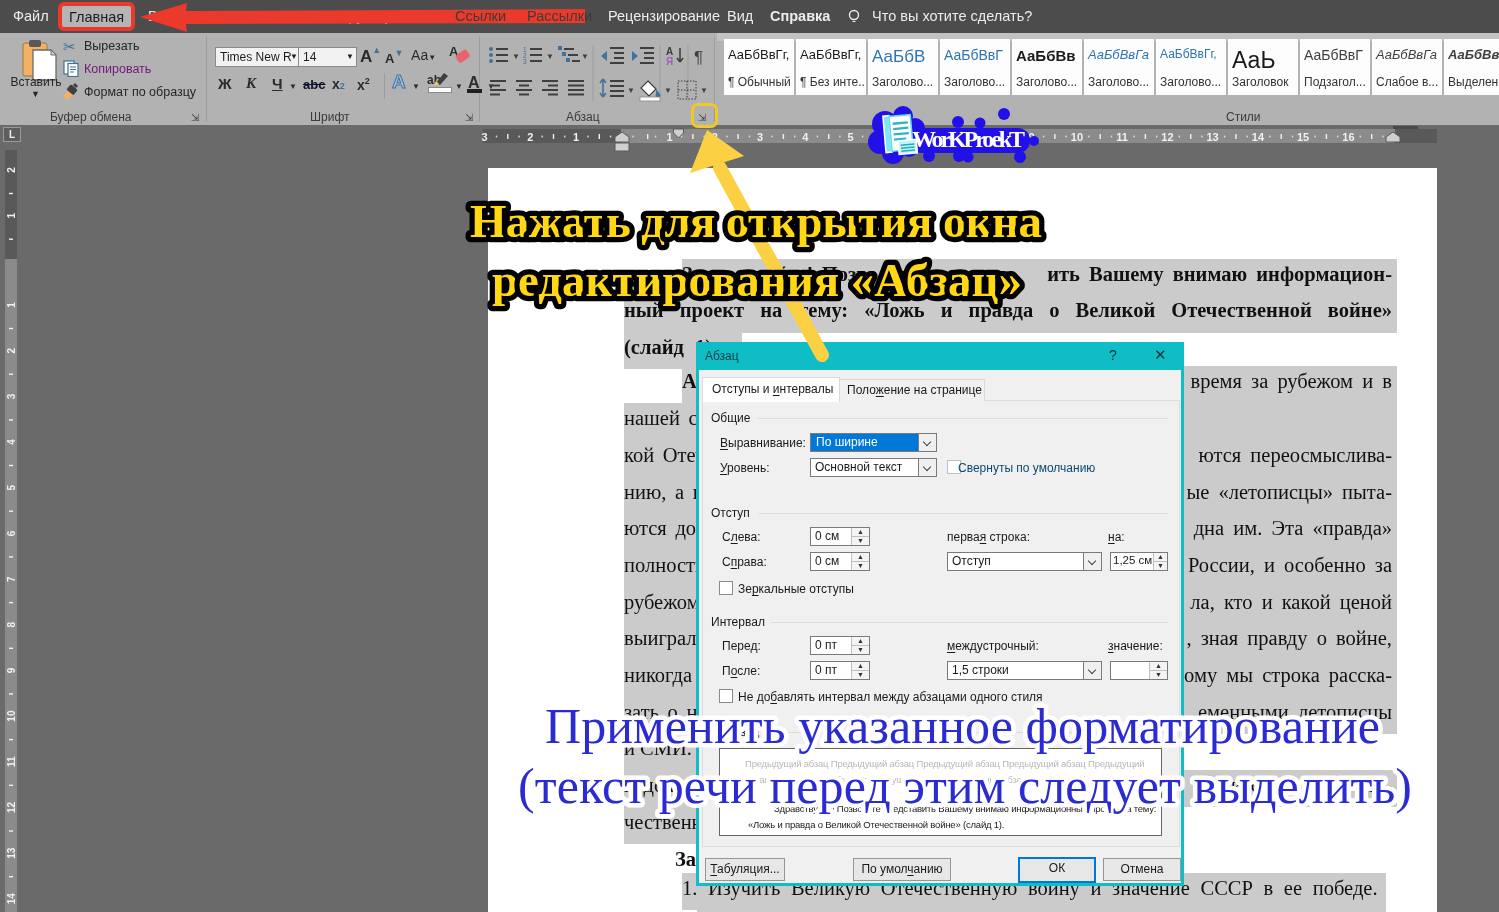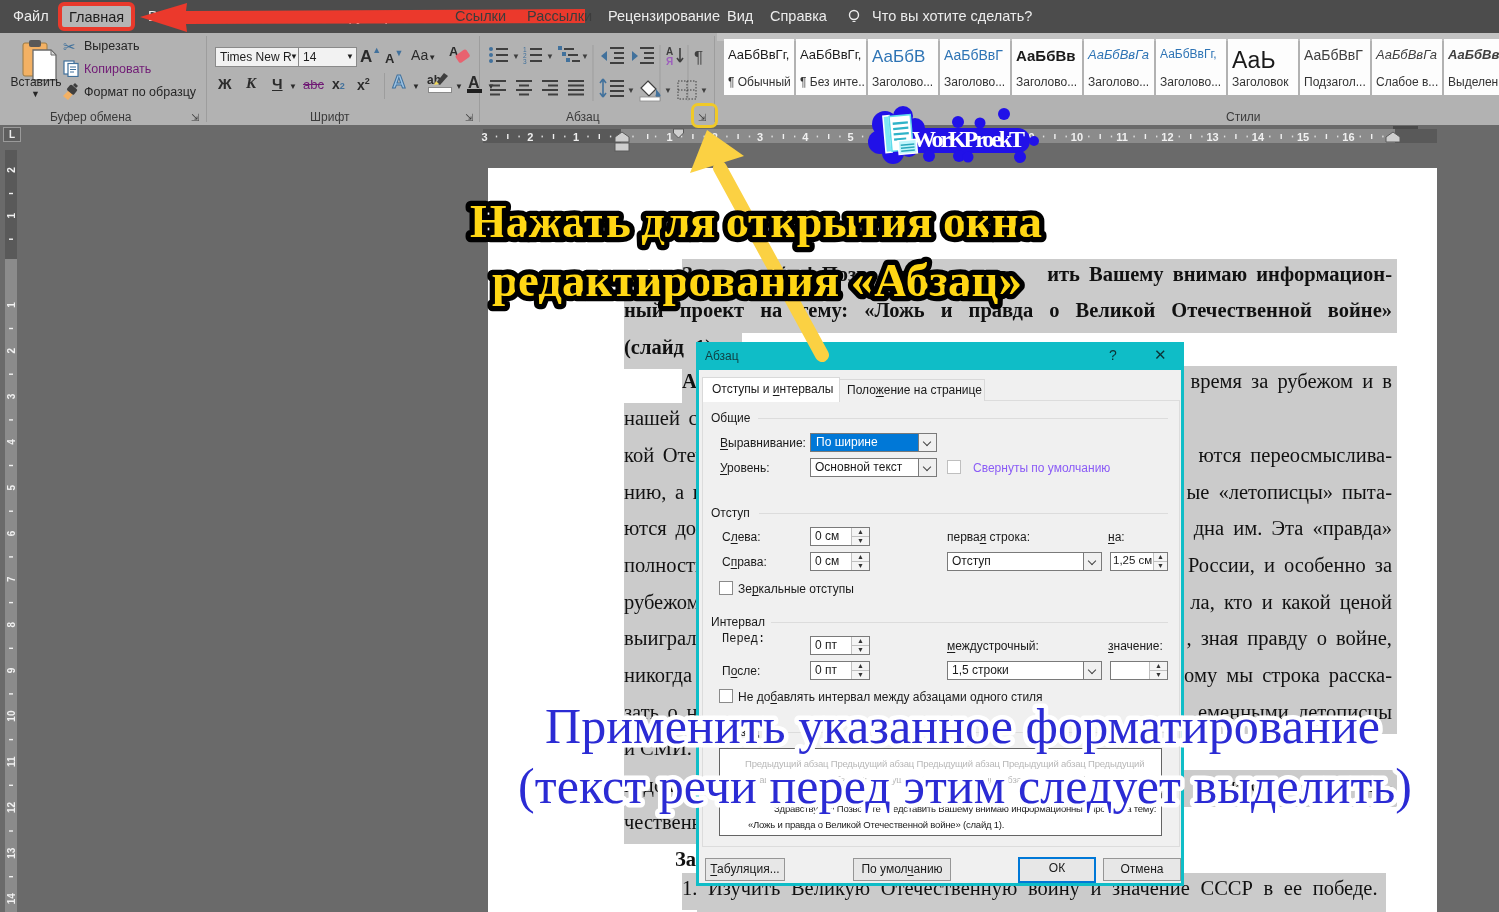--- a/index.html
+++ b/index.html
@@ -40,21 +40,21 @@
 </style>
 </head>
 <body>
 
 <div class="abs" id="titlebar"></div>
 <div class="tab" style="left:13px;">Файл</div>
 <div id="tabGl">Главная</div>
 
 <div class="tab" style="left:608px;">Рецензирование</div>
 <div class="tab" style="left:727px;">Вид</div>
-<div class="tab" style="left:770px;">Справка</div>
+<div class="tab" style="left:770px;font-weight:bold;">Справка</div>
 <div class="tab" style="left:872px;">Что вы хотите сделать?</div>
 <svg class="abs" style="left:845px;top:8px;" width="18" height="18" viewBox="0 0 18 18">
     <circle cx="9" cy="7" r="4.5" fill="none" stroke="#ececec" stroke-width="1.4"></circle>
     <path d="M7 11.5h4M7.5 13.5h3" stroke="#ececec" stroke-width="1.2" fill="none"></path>
   </svg>
 <div class="tab" style="left:148px;">Вставка</div>
 <div class="tab" style="left:222px;">Рисование</div>
 <div class="tab" style="left:310px;">Конструктор</div>
 <div class="tab" style="left:398px;">Макет</div>
 
@@ -107,21 +107,21 @@
   <div class="abs" style="left:385px;top:15px;font-size:13px;font-weight:bold;color:#2b2b2b;">А<span style="font-size:9px;color:#41719c;vertical-align:7px;">▼</span></div>
   <div class="abs" style="left:411px;top:14px;font-size:14px;color:#2b2b2b;">Аа<span style="font-size:8px;">▼</span></div>
   <svg class="abs" style="left:448px;top:11px;" width="24" height="22" viewBox="0 0 24 22">
     <text x="1" y="12" font-size="13" font-weight="bold" fill="#2b2b2b" font-family="Liberation Sans">А</text>
     <rect x="8" y="8" width="13" height="9" rx="2" transform="rotate(-35 14 12)" fill="#e8626f"></rect>
   </svg>
   <div class="abs" style="left:218px;top:42px;font-size:15px;font-weight:bold;color:#2b2b2b;">Ж</div>
   <div class="abs" style="left:246px;top:42px;font-size:15px;font-style:italic;font-family:'Liberation Serif',serif;font-weight:bold;color:#2b2b2b;">К</div>
   <div class="abs" style="left:272px;top:42px;font-size:15px;font-weight:bold;color:#2b2b2b;text-decoration:underline;">Ч</div>
   <div class="abs" style="left:289px;top:49px;font-size:8px;color:#2b2b2b;">▼</div>
-  <div class="abs" style="left:303px;top:44px;font-size:13px;color:#701a75;text-decoration:line-through;font-weight:normal;">abc</div>
+  <div class="abs" style="left:303px;top:44px;font-size:13px;color:#0f172a;text-decoration:line-through;font-weight:bold;">abc</div>
   <div class="abs" style="left:332px;top:43px;font-size:14px;font-weight:bold;color:#2b2b2b;">x<span style="font-size:9px;color:#41719c;">2</span></div>
   <div class="abs" style="left:357px;top:43px;font-size:14px;font-weight:bold;color:#2b2b2b;">x<span style="font-size:9px;vertical-align:6px;">2</span></div>
   <div class="vsep" style="left:384px;top:40px;height:26px;"></div>
   <div class="abs" style="left:392px;top:38px;font-size:19px;font-weight:bold;color:#9cc3e5;-webkit-text-stroke:1px #41719c;">А</div>
   <div class="abs" style="left:412px;top:49px;font-size:8px;color:#2b2b2b;">▼</div>
   <div class="abs" style="left:427px;top:40px;font-size:12px;font-weight:bold;color:#2b2b2b;">ab</div>
   <svg class="abs" style="left:432px;top:38px;" width="18" height="16" viewBox="0 0 18 16">
       <polygon points="4,12 12,2 16,5 8,14" fill="#3f3f3f"></polygon>
       <polygon points="2,14 4,10 7,13" fill="#f0d858"></polygon>
     </svg>
@@ -457,21 +457,21 @@
         </div>
   </div>
   <div class="dtext" style="left:21px;top:91px;"><u>У</u>ровень:</div>
   <div class="dctl" style="left:111px;top:88px;width:125px;height:17px;">
     <div style="position:absolute;left:4px;top:1px;font-size:12px;">Основной текст</div>
     <div style="position:absolute;right:0;top:0;bottom:0;width:17px;background:#f0f0f0;border-left:1px solid #7a7a7a;">
           <div style="position:absolute;left:5px;top:5px;width:5px;height:5px;border-left:1.5px solid #444;border-bottom:1.5px solid #444;transform:rotate(-45deg);"></div>
         </div>
   </div>
   <div class="chk" style="left:248px;top:90px;border-color:#bfbfbf;"></div>
-  <div class="dtext" style="left:274px;top:91px;color:#8b5cf6;">Свернуты по умолчанию</div>
+  <div class="dtext" style="left:259px;top:91px;color:#0c4a6e;">Свернуты по умолчанию</div>
 
   <div class="dtext" style="left:12px;top:136px;">Отступ</div>
   <div class="grpline" style="left:60px;top:143px;width:409px;"></div>
   <div class="dtext" style="left:23px;top:160px;">С<u>л</u>ева:</div>
   <div class="dctl" style="left:111px;top:157px;width:58px;height:17px;">
         <div style="position:absolute;left:4px;top:1px;font-size:12px;">0 см</div>
         <div class="spinbtns">
           <div style="font-size:7px;color:#333;text-align:center;line-height:8px;">▲</div>
           <div style="font-size:7px;color:#333;text-align:center;line-height:8px;border-top:1px solid #c0c0c0;">▼</div>
         </div>
@@ -497,21 +497,21 @@
         <div class="spinbtns" style="width:13px;">
           <div style="font-size:7px;color:#333;text-align:center;line-height:8px;">▲</div>
           <div style="font-size:7px;color:#333;text-align:center;line-height:8px;border-top:1px solid #c0c0c0;">▼</div>
         </div>
       </div>
   <div class="chk" style="left:20px;top:211px;"></div>
   <div class="dtext" style="left:39px;top:212px;">Зе<u>р</u>кальные отступы</div>
 
   <div class="dtext" style="left:12px;top:245px;">Интервал</div>
   <div class="grpline" style="left:72px;top:252px;width:397px;"></div>
-  <div class="dtext" style="left:23px;top:262px;font-family:Liberation Mono, monospace;">Перед:</div>
+  <div class="dtext" style="left:23px;top:269px;">Перед:</div>
   <div class="dctl" style="left:111px;top:266px;width:58px;height:17px;">
         <div style="position:absolute;left:4px;top:1px;font-size:12px;">0 пт</div>
         <div class="spinbtns">
           <div style="font-size:7px;color:#333;text-align:center;line-height:8px;">▲</div>
           <div style="font-size:7px;color:#333;text-align:center;line-height:8px;border-top:1px solid #c0c0c0;">▼</div>
         </div>
       </div>
   <div class="dtext" style="left:23px;top:294px;">П<u>о</u>сле:</div>
   <div class="dctl" style="left:111px;top:291px;width:58px;height:17px;">
         <div style="position:absolute;left:4px;top:1px;font-size:12px;">0 пт</div>

